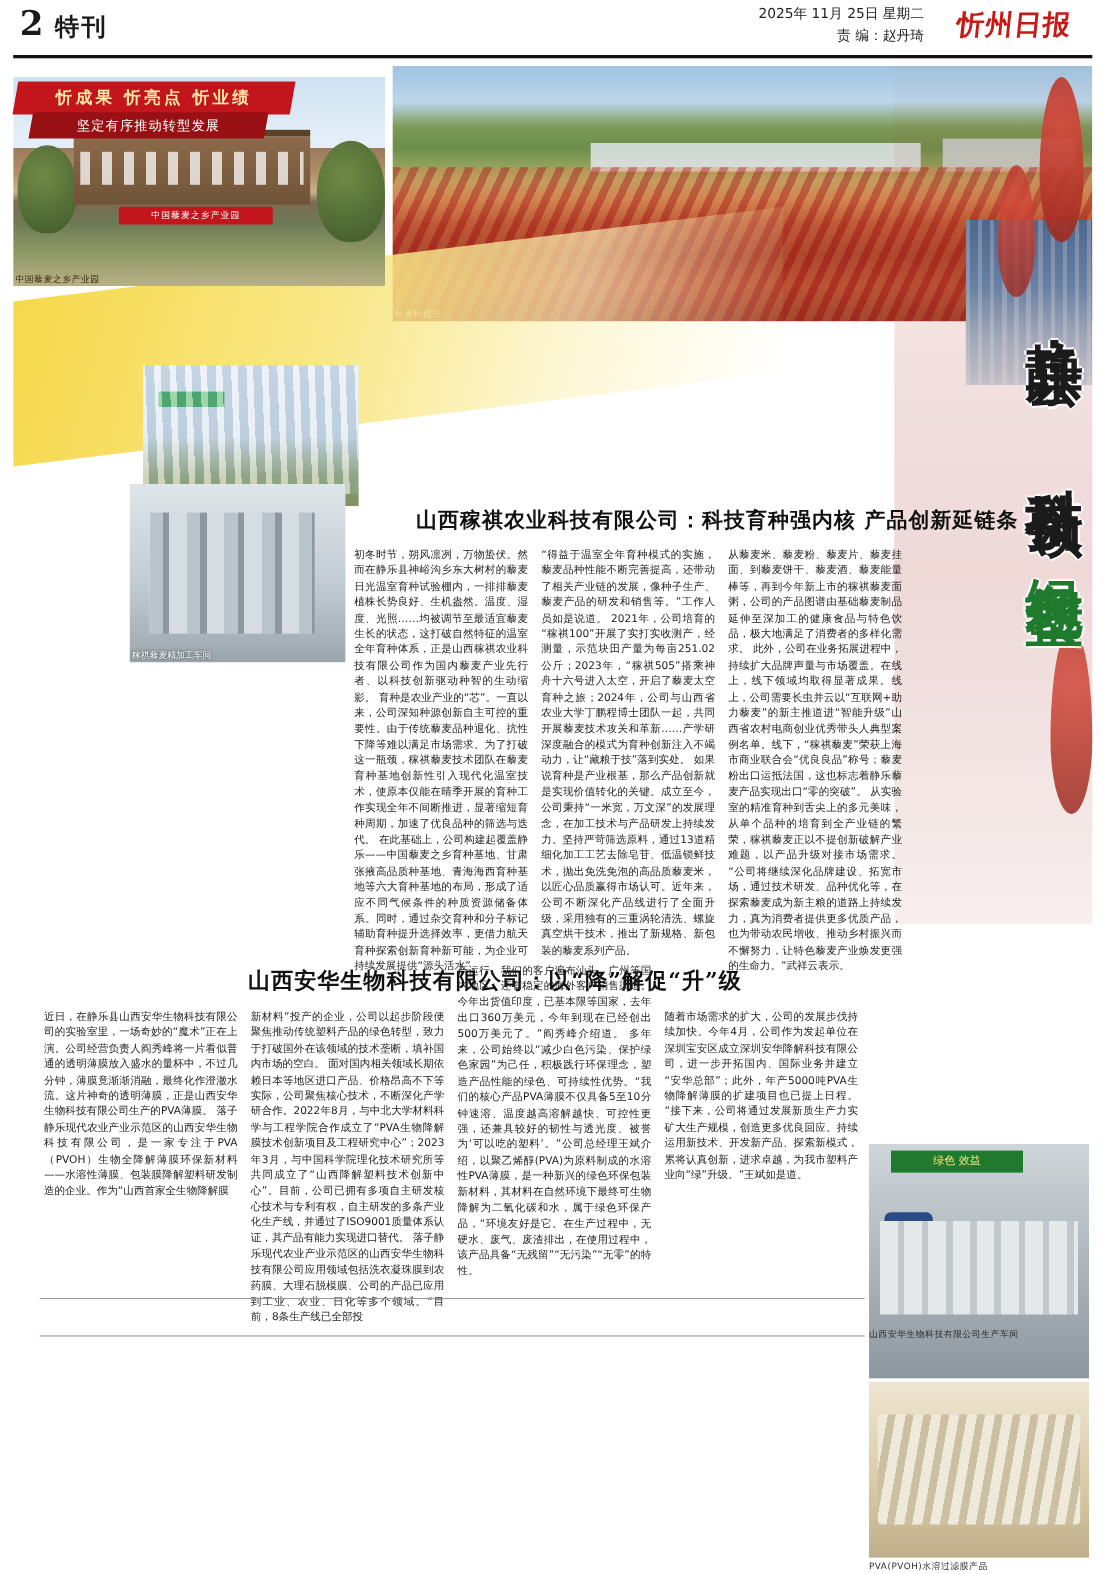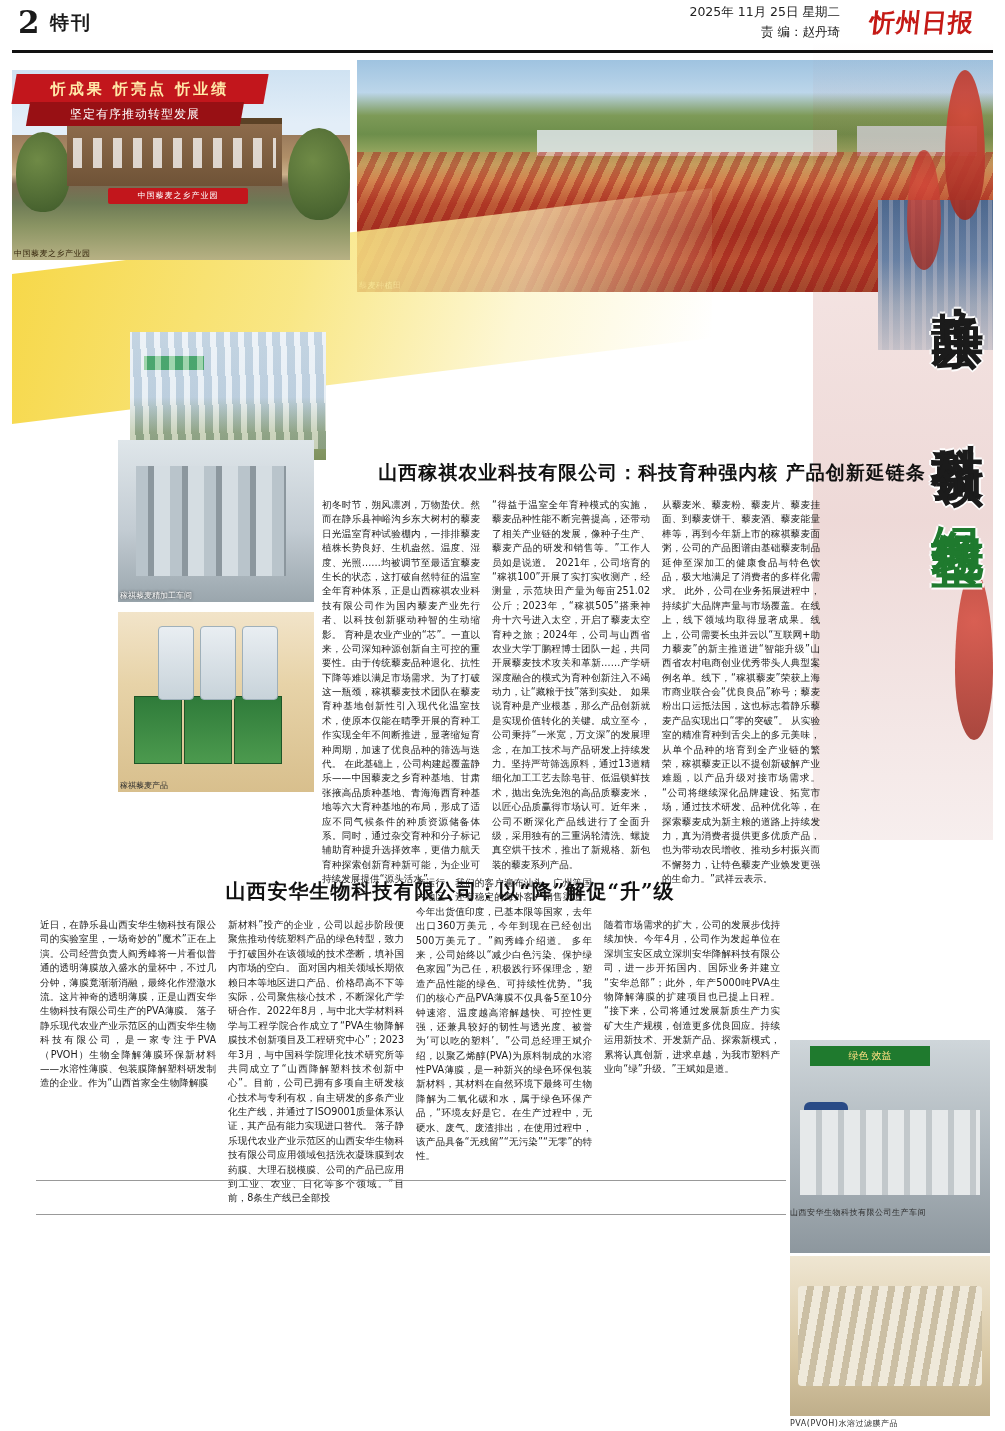--- a/index.html
+++ b/index.html
@@ -10,21 +10,21 @@
     font-family:"DejaVu Sans","Liberation Sans",sans-serif;
     color:#1a1a1a;
     overflow:hidden;
     position:relative;
   }
   .page{position:relative;width:1005px;height:1431px;overflow:hidden;}
 
   
   .masthead{position:absolute;left:0;top:0;width:1005px;height:52px;}
   .mh-pageno{position:absolute;left:18px;top:4px;font-size:31px;font-weight:bold;font-family:"DejaVu Serif","Liberation Serif",serif;}
-  .mh-section{position:absolute;left:50px;top:10px;font-size:19px;font-weight:bold;letter-spacing:2px;}
+  .mh-section{position:absolute;left:50px;top:10px;font-size:22px;font-weight:bold;letter-spacing:2px;}
   .mh-date{position:absolute;right:165px;top:4px;font-size:12.5px;color:#222;white-space:nowrap;}
   .mh-editor{position:absolute;right:165px;top:24px;font-size:12.5px;color:#222;white-space:nowrap;margin-left:24px;}
   .mh-logo{position:absolute;right:8px;top:2px;width:150px;height:40px;
     display:flex;align-items:center;justify-content:center;}
   .mh-logo span{font-family:"DejaVu Serif","Liberation Serif",serif;font-weight:bold;font-size:25px;color:#c51a16;letter-spacing:1px;
     transform:skewX(-6deg);}
   .mh-rule{position:absolute;left:12px;top:50px;width:981px;height:3px;background:#111;}
 
   
   .photoband{position:absolute;left:12px;top:60px;width:981px;height:400px;overflow:hidden;}
@@ -220,29 +220,20 @@
     <div class="hero-title">
       <span>静乐县：</span>
       <span>科技引领</span>
       <span class="g">绿色转型</span>
     </div>
   </div>
 
   <div class="ph-plant">
     <div class="cap-left" style="left:2px;bottom:1px;">稼祺藜麦精加工车间</div>
   </div>
-  <div class="ph-prod">
-    <div class="pack" style="left:16px;top:84px;"></div>
-    <div class="pack" style="left:66px;top:84px;"></div>
-    <div class="pack" style="left:116px;top:84px;"></div>
-    <div class="bot" style="left:40px;top:14px;"></div>
-    <div class="bot" style="left:82px;top:14px;"></div>
-    <div class="bot" style="left:124px;top:14px;"></div>
-    <div class="cap-left" style="left:2px;bottom:1px;color:#2d2d2d;text-shadow:none;">稼祺藜麦产品</div>
-  </div>
 
   <div class="a1-head">山西稼祺农业科技有限公司：科技育种强内核  产品创新延链条</div>
   <div class="col a1c1">初冬时节，朔风凛冽，万物蛰伏。然而在静乐县神峪沟乡东大树村的藜麦日光温室育种试验棚内，一排排藜麦植株长势良好、生机盎然。温度、湿度、光照……均被调节至最适宜藜麦生长的状态，这打破自然特征的温室全年育种体系，正是山西稼祺农业科技有限公司作为国内藜麦产业先行者、以科技创新驱动种智的生动缩影。
 
 育种是农业产业的“芯”。一直以来，公司深知种源创新自主可控的重要性。由于传统藜麦品种退化、抗性下降等难以满足市场需求。为了打破这一瓶颈，稼祺藜麦技术团队在藜麦育种基地创新性引入现代化温室技术，使原本仅能在晴季开展的育种工作实现全年不间断推进，显著缩短育种周期，加速了优良品种的筛选与迭代。
 
 在此基础上，公司构建起覆盖静乐——中国藜麦之乡育种基地、甘肃张掖高品质种基地、青海海西育种基地等六大育种基地的布局，形成了适应不同气候条件的种质资源储备体系。同时，通过杂交育种和分子标记辅助育种提升选择效率，更借力航天育种探索创新育种新可能，为企业可持续发展提供“源头活水”。</div>
   <div class="col a1c2">“得益于温室全年育种模式的实施，藜麦品种性能不断完善提高，还带动了相关产业链的发展，像种子生产、藜麦产品的研发和销售等。”工作人员如是说道。
 
 2021年，公司培育的“稼祺100”开展了实打实收测产，经测量，示范块田产量为每亩251.02公斤；2023年，“稼祺505”搭乘神舟十六号进入太空，开启了藜麦太空育种之旅；2024年，公司与山西省农业大学丁鹏程博士团队一起，共同开展藜麦技术攻关和革新……产学研深度融合的模式为育种创新注入不竭动力，让“藏粮于技”落到实处。

